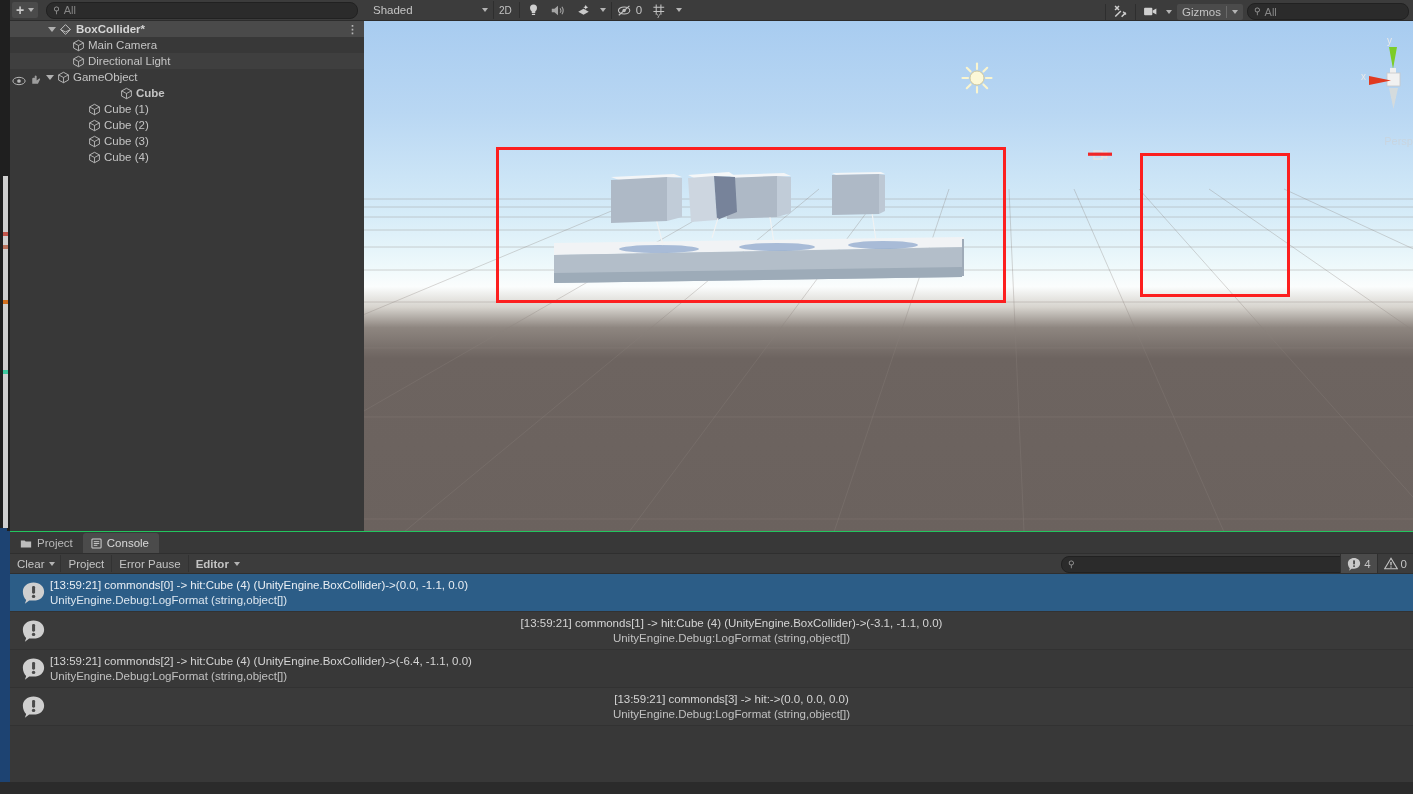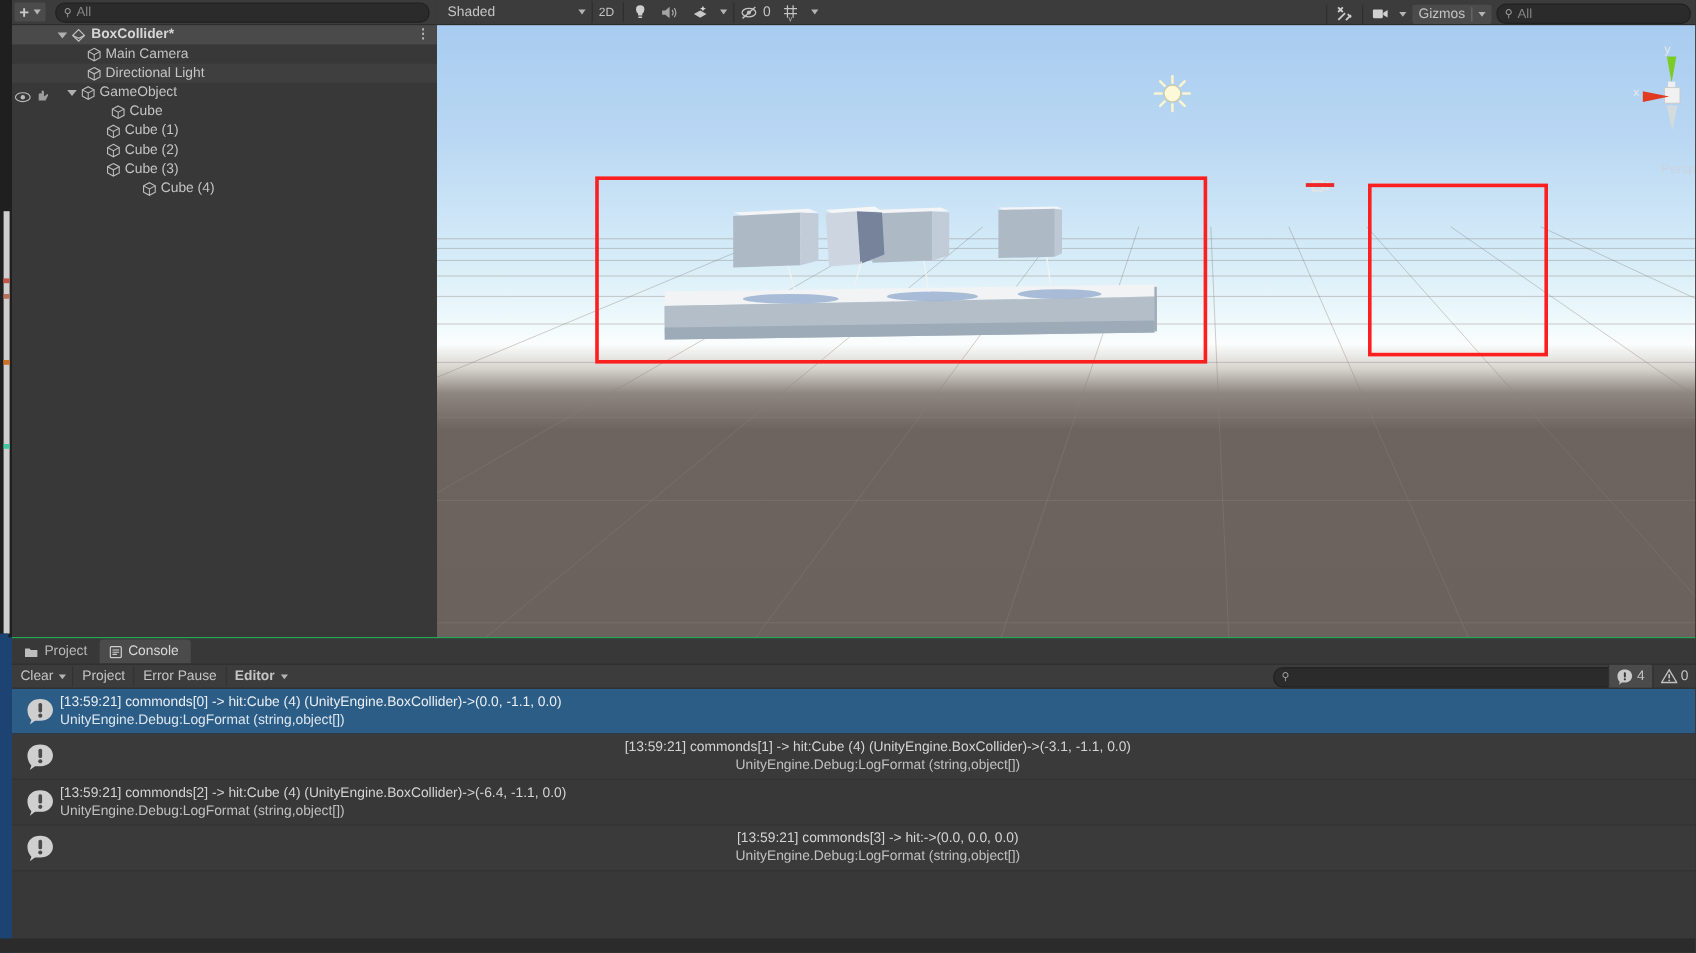--- a/index.html
+++ b/index.html
@@ -444,30 +444,30 @@
       </div>
 
       <div class="hrow alt" style="padding-left:62px;">
         <svg class="cube-ico" viewBox="0 0 16 16">
           <path d="M8 1.6 L14 4.8 L14 11.2 L8 14.4 L2 11.2 L2 4.8 Z" fill="none" stroke="#bdbdbd" stroke-width="1.15"></path>
           <path d="M2 4.8 L8 8 L14 4.8 M8 8 L8 14.4" fill="none" stroke="#bdbdbd" stroke-width="1.05"></path>
         </svg>
         <span class="h-label">Directional Light</span>
       </div>
 
-      <div class="hrow" style="padding-left:46px;">
+      <div class="hrow" style="padding-left:36px;">
         <span class="foldout"></span>
         <svg class="cube-ico" viewBox="0 0 16 16">
           <path d="M8 1.6 L14 4.8 L14 11.2 L8 14.4 L2 11.2 L2 4.8 Z" fill="none" stroke="#bdbdbd" stroke-width="1.15"></path>
           <path d="M2 4.8 L8 8 L14 4.8 M8 8 L8 14.4" fill="none" stroke="#bdbdbd" stroke-width="1.05"></path>
         </svg>
         <span class="h-label">GameObject</span>
       </div>
 
-      <div class="hrow" style="padding-left:82px;">
+      <div class="hrow" style="padding-left:110px;font-weight:bold;">
         <svg class="cube-ico" viewBox="0 0 16 16">
           <path d="M8 1.6 L14 4.8 L14 11.2 L8 14.4 L2 11.2 L2 4.8 Z" fill="none" stroke="#bdbdbd" stroke-width="1.15"></path>
           <path d="M2 4.8 L8 8 L14 4.8 M8 8 L8 14.4" fill="none" stroke="#bdbdbd" stroke-width="1.05"></path>
         </svg>
         <span class="h-label">Cube</span>
       </div>
       <div class="hrow" style="padding-left:78px;">
         <svg class="cube-ico" viewBox="0 0 16 16">
           <path d="M8 1.6 L14 4.8 L14 11.2 L8 14.4 L2 11.2 L2 4.8 Z" fill="none" stroke="#bdbdbd" stroke-width="1.15"></path>
           <path d="M2 4.8 L8 8 L14 4.8 M8 8 L8 14.4" fill="none" stroke="#bdbdbd" stroke-width="1.05"></path>
@@ -481,21 +481,21 @@
         </svg>
         <span class="h-label">Cube (2)</span>
       </div>
       <div class="hrow" style="padding-left:78px;">
         <svg class="cube-ico" viewBox="0 0 16 16">
           <path d="M8 1.6 L14 4.8 L14 11.2 L8 14.4 L2 11.2 L2 4.8 Z" fill="none" stroke="#bdbdbd" stroke-width="1.15"></path>
           <path d="M2 4.8 L8 8 L14 4.8 M8 8 L8 14.4" fill="none" stroke="#bdbdbd" stroke-width="1.05"></path>
         </svg>
         <span class="h-label">Cube (3)</span>
       </div>
-      <div class="hrow" style="padding-left:78px;margin-left:30px;">
+      <div class="hrow" style="padding-left:78px;">
         <svg class="cube-ico" viewBox="0 0 16 16">
           <path d="M8 1.6 L14 4.8 L14 11.2 L8 14.4 L2 11.2 L2 4.8 Z" fill="none" stroke="#bdbdbd" stroke-width="1.15"></path>
           <path d="M2 4.8 L8 8 L14 4.8 M8 8 L8 14.4" fill="none" stroke="#bdbdbd" stroke-width="1.05"></path>
         </svg>
         <span class="h-label">Cube (4)</span>
       </div>
 
     </div>
   </div>
 

